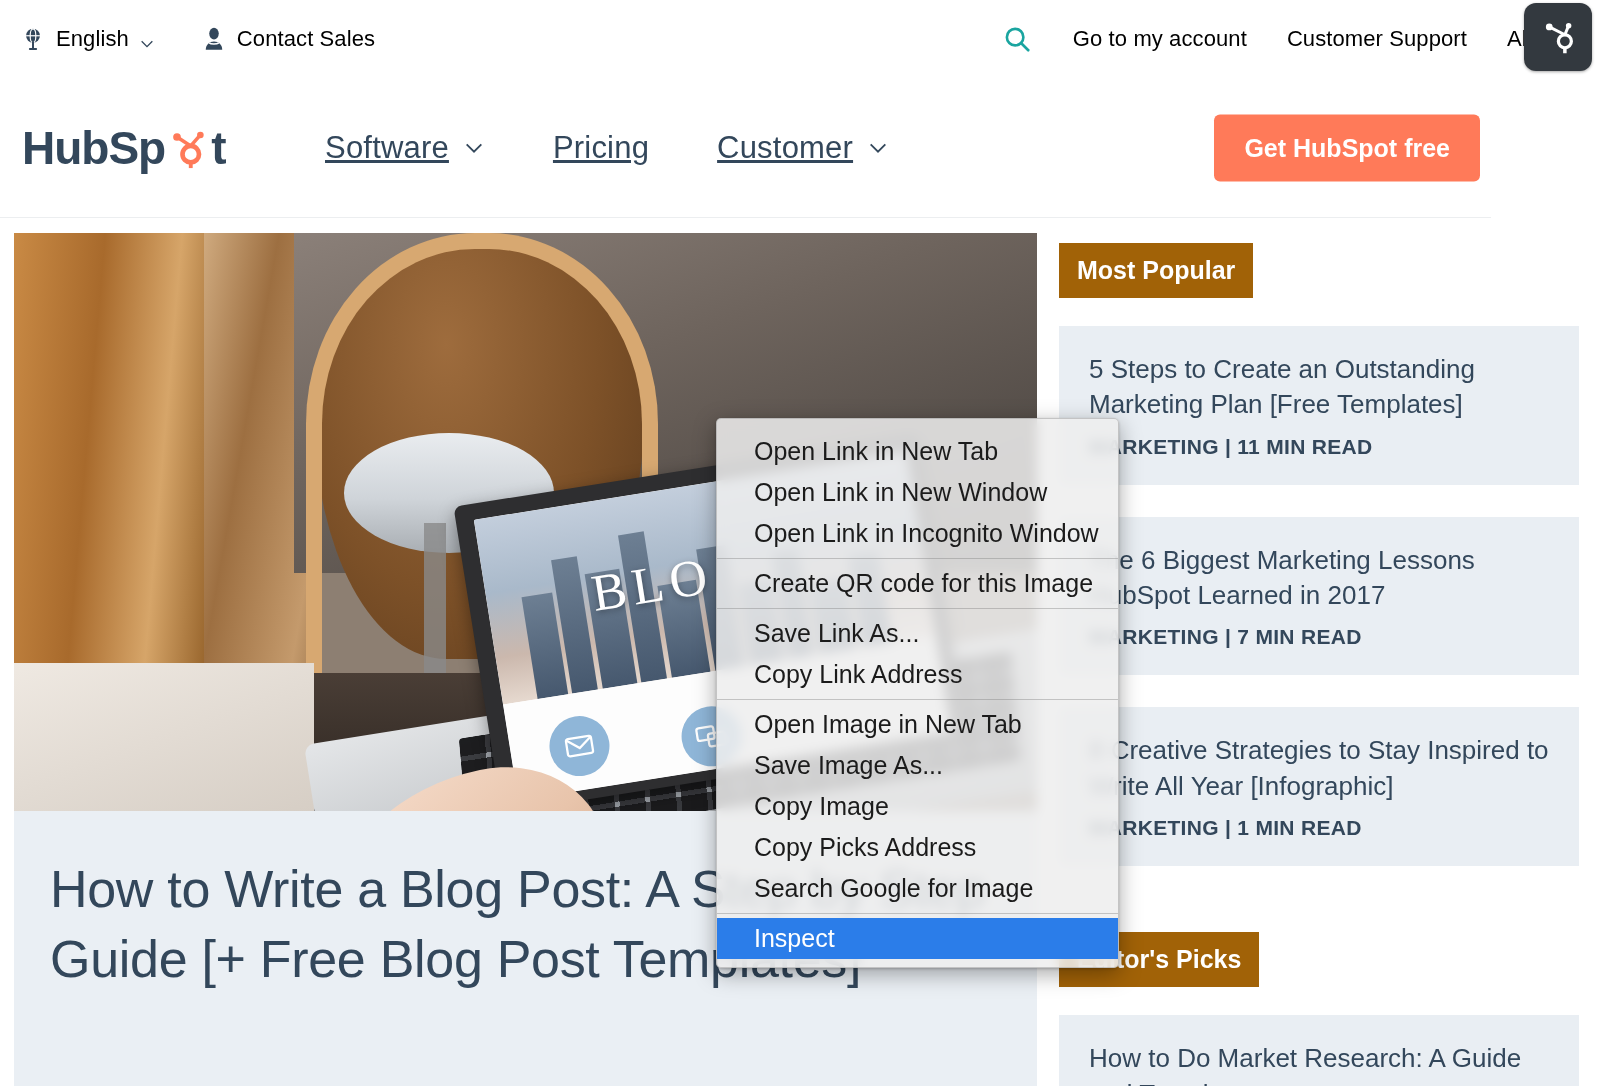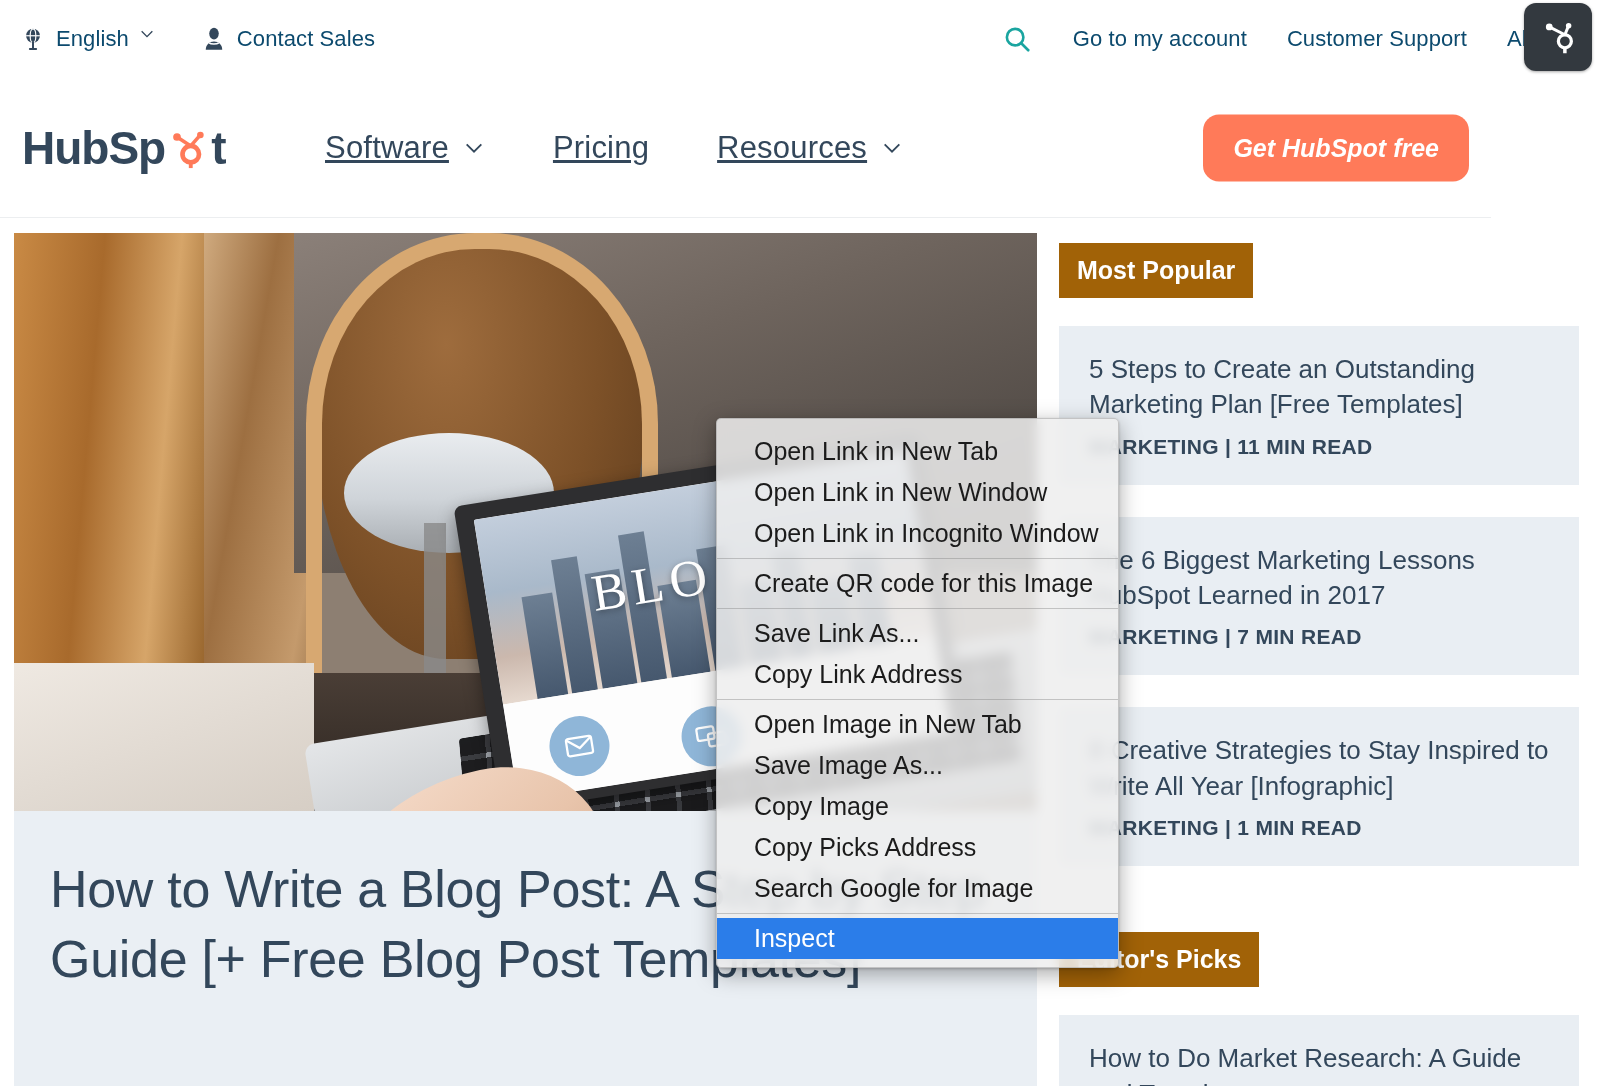--- a/index.html
+++ b/index.html
@@ -12,22 +12,22 @@
   .page { position: relative; width: 1600px; height: 1086px; background:#fff; }
 
   
   .utilbar {
     position: absolute; left:0; top:0; width:1600px; height:78px;
     background:#fff;
     display:flex; align-items:center;
   }
   .util-left { display:flex; align-items:center; gap:46px; padding-left:20px; }
   .util-item {
-    display:flex; align-items:flex-start; gap:10px;
-    color:#0c4a6e; font-size:22px; letter-spacing:.1px;
+    display:flex; align-items:flex-end; gap:10px;
+    color:#000000; font-size:22px; letter-spacing:.1px;
     cursor:pointer; white-space:nowrap;
   }
   .util-right {
     position:absolute; right:0; top:0; height:78px;
     display:flex; align-items:center; gap:40px; padding-right:35px;
   }
   .util-right .util-item { font-size:22px; }
   .globe-icon svg, .person-icon svg { display:block; }
   .chev { display:inline-block; width:16px; height:16px; }
   .chev svg { display:block; }
@@ -61,27 +61,26 @@
     display:flex; align-items:center; gap:68px;
   }
   .nav-link {
     display:flex; align-items:center; gap:14px;
     color:#33475b; font-size:31px; letter-spacing:.2px; cursor:pointer;
     white-space:nowrap;
     text-decoration:underline;
   }
   .nav-link .chev { width:22px; height:22px; }
   .cta-btn {
-    position:absolute; right:22px; top:50%; transform:translateY(-50%);
+    position:absolute; right:11px; top:50%; transform:translateY(-50%);
     background:#ff7a59; color:#fff;
     font-size:25px; font-weight:700;
-    border:none; border-radius:16px;
+    border:none; border-radius:6px;
     padding:19px 30px; cursor:pointer;
     white-space:nowrap;
-    font-style:italic;
   }
 
   
   .content { position:absolute; left:0; top:219px; width:1600px; height:867px; background:#fff; }
 
   
   .hero-col { position:absolute; left:14px; top:14px; width:1023px; bottom:0; }
   .hero-img {
     position:relative; width:1023px; height:578px; overflow:hidden;
     background:#8d7f72;
@@ -297,21 +296,21 @@
         <span class="chev">
           <svg width="22" height="22" viewBox="0 0 24 24">
               <path d="M4 8l8 8 8-8" fill="none" stroke="#33475b" stroke-width="2"></path>
             </svg>
         </span>
       </div>
       <div class="nav-link">
         <span>Pricing</span>
       </div>
       <div class="nav-link">
-        <span>Resources</span>
+        <span>Customer</span>
         <span class="chev">
           <svg width="22" height="22" viewBox="0 0 24 24">
               <path d="M4 8l8 8 8-8" fill="none" stroke="#33475b" stroke-width="2"></path>
             </svg>
         </span>
       </div>
     </div>
 
     <button class="cta-btn">Get HubSpot free</button>
   </div>

